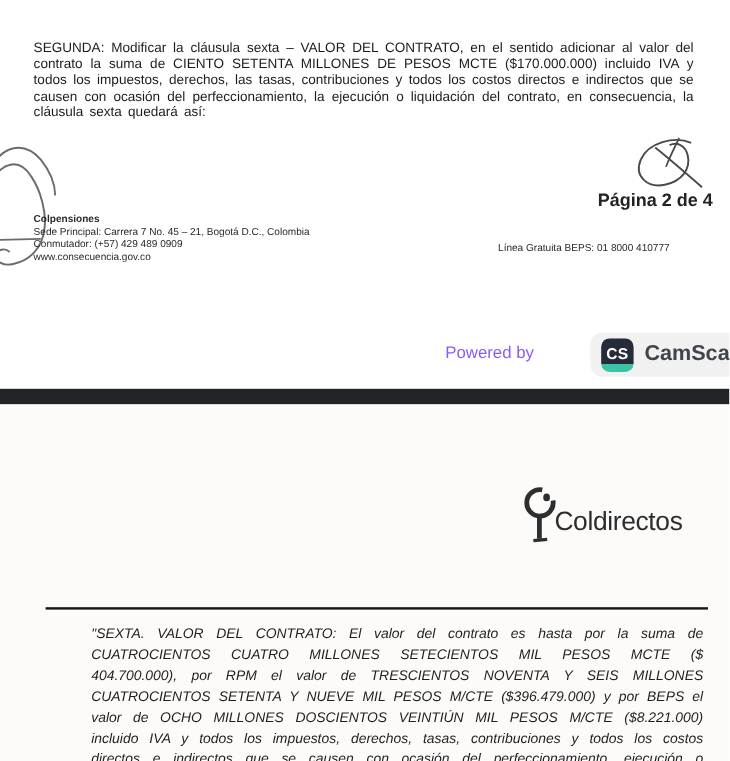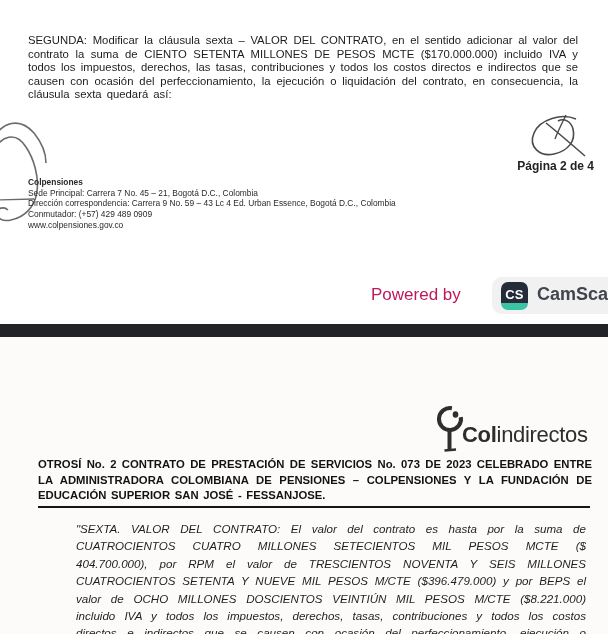--- a/index.html
+++ b/index.html
@@ -5,47 +5,47 @@
   html,body{margin:0;padding:0;}
   body{font-family:"Liberation Sans",sans-serif;}
   .canvas{position:relative;width:608px;height:634px;background:#ffffff;overflow:hidden;color:#1b1b1b;margin-top:29px;}
 
   
   .para1{position:absolute;left:28px;top:5px;width:550px;margin:0;
          font-size:11.3px;line-height:13.5px;text-align:justify;
          word-spacing:2px;color:#1c1c1c;}
   .scribble-left{position:absolute;left:-4px;top:90px;}
   .scribble-right{position:absolute;left:524px;top:84px;}
-  .page-num{position:absolute;right:14px;top:130px;font-size:12px;font-weight:700;color:#232323;}
+  .page-num{position:absolute;right:14px;top:130px;font-size:15px;font-weight:700;color:#232323;}
   .footer{position:absolute;left:28px;top:148px;font-size:8.4px;line-height:10.7px;
           color:#2a2a2a;white-space:nowrap;}
   .f-company{font-weight:700;}
   .footer-beps{position:absolute;right:50px;top:172px;text-align:right;
                font-size:8.4px;line-height:11.4px;color:#2a2a2a;white-space:nowrap;}
 
   
   .pill{position:absolute;left:492px;top:248px;width:150px;height:37px;
         background:#f1f1f2;border-radius:10px;}
-  .powered-by{position:absolute;left:371px;top:256px;font-size:17px;color:#be185d;}
+  .powered-by{position:absolute;left:371px;top:256px;font-size:14px;color:#8b5cf6;}
   .cs-badge{position:absolute;left:501px;top:253px;width:27px;height:28px;border-radius:7px;
             background:linear-gradient(180deg,#252b39 0%,#252b39 76%,#3cc3a5 76%,#3cc3a5 100%);
             color:#fff;font-weight:700;font-size:13px;letter-spacing:.3px;
             display:flex;align-items:center;justify-content:center;}
   .cs-badge span{margin-bottom:4px;}
   .brand{position:absolute;left:537px;top:255px;font-size:18px;font-weight:600;color:#40454c;white-space:nowrap;}
 
   
   .divider{position:absolute;left:0;top:295px;width:608px;height:13px;background:#222326;}
 
   
   .page2{position:absolute;left:0;top:308px;width:608px;height:326px;background:#fcfbfa;}
   .logo-mark{position:absolute;left:435px;top:68px;}
   .logo-text{position:absolute;left:462px;top:85px;font-size:22px;color:#2d2d2d;
              letter-spacing:-.3px;white-space:nowrap;}
-  .logo-text b{font-weight:700;}
+  .logo-text b{font-weight:400;}
   .heading{position:absolute;left:38px;top:120px;width:554px;margin:0;
            font-size:11.3px;font-weight:700;line-height:15.6px;text-align:justify;
            word-spacing:1.5px;color:#121212;}
   .rule{position:absolute;left:38px;top:169px;width:552px;height:2px;background:#151515;}
   .sexta{position:absolute;left:76px;top:183px;width:510px;margin:0;
          font-size:11.6px;font-style:italic;font-weight:500;line-height:17.4px;
          text-align:justify;word-spacing:3px;color:#1f1f1f;}
   svg path, svg line{fill:none;}
 </style>
 </head>
@@ -66,26 +66,26 @@
       <path d="M 52,6 C 38,0 16,6 10,20 C 4,34 16,44 30,41 C 44,38 52,28 49,16 C 47,8 40,5 34,8" stroke="#4a4a4a" stroke-width="1.6"></path>
       <path d="M 22,10 C 32,18 46,30 61,43" stroke="#4a4a4a" stroke-width="1.6"></path>
       <path d="M 42,2 C 38,10 34,18 31,26" stroke="#4a4a4a" stroke-width="1.4"></path>
     </svg>
 
     <div class="page-num">Página 2 de 4</div>
 
     <div class="footer">
       <div class="f-company">Colpensiones</div>
       <div>Sede Principal: Carrera 7 No. 45 – 21, Bogotá D.C., Colombia</div>
-      <div>Dirección correspondencia: Carrera 9 No. 59 – 43 Lc 4 Ed. Urban Essence, Bogotá D.C., Colombia</div>
       <div>Conmutador: (+57) 429 489 0909</div>
-      <div>www.colpensiones.gov.co</div>
+      <div>www.consecuencia.gov.co</div>
     </div>
 
     <div class="footer-beps">
+      <div>Línea Gratuita BEPS: 01 8000 410777</div>
     </div>
 
     <div>
       <div class="pill"></div>
       <span class="powered-by">Powered by</span>
       <span class="cs-badge">
         <span>CS</span>
       </span>
       <span class="brand">CamScanner</span>
     </div>
@@ -96,24 +96,23 @@
   <section class="page2">
 
     <div>
       <svg class="logo-mark" width="30" height="48" viewBox="0 0 30 48">
         <path d="M 16.9,3.2 A 11,11 0 1 0 25.8,12.1" stroke="#2e2e2e" stroke-width="4"></path>
         <ellipse cx="20.5" cy="9.5" rx="2.8" ry="3.2" fill="#2e2e2e"></ellipse>
         <path d="M 14.5,25 L 14.5,44" stroke="#2e2e2e" stroke-width="4"></path>
         <path d="M 9.5,45.5 L 21,44.5" stroke="#2e2e2e" stroke-width="2.6"></path>
       </svg>
       <div class="logo-text">
-        <b>Col</b><span>indirectos</span>
+        <b>Col</b><span>directos</span>
       </div>
     </div>
 
-    <p class="heading">OTROSÍ No. 2 CONTRATO DE PRESTACIÓN DE SERVICIOS No. 073 DE 2023 CELEBRADO ENTRE LA ADMINISTRADORA COLOMBIANA DE PENSIONES – COLPENSIONES Y LA FUNDACIÓN DE EDUCACIÓN SUPERIOR SAN JOSÉ - FESSANJOSE.</p>
 
     <div class="rule"></div>
 
     <p class="sexta">"SEXTA. VALOR DEL CONTRATO: El valor del contrato es hasta por la suma de CUATROCIENTOS CUATRO MILLONES SETECIENTOS MIL PESOS MCTE ($ 404.700.000), por RPM el valor de TRESCIENTOS NOVENTA Y SEIS MILLONES CUATROCIENTOS SETENTA Y NUEVE MIL PESOS M/CTE ($396.479.000) y por BEPS el valor de OCHO MILLONES DOSCIENTOS VEINTIÚN MIL PESOS M/CTE ($8.221.000) incluido IVA y todos los impuestos, derechos, tasas, contribuciones y todos los costos directos e indirectos que se causen con ocasión del perfeccionamiento, ejecución o liquidación del contrato.</p>
   </section>
 
 </div>
 
 </body></html>

